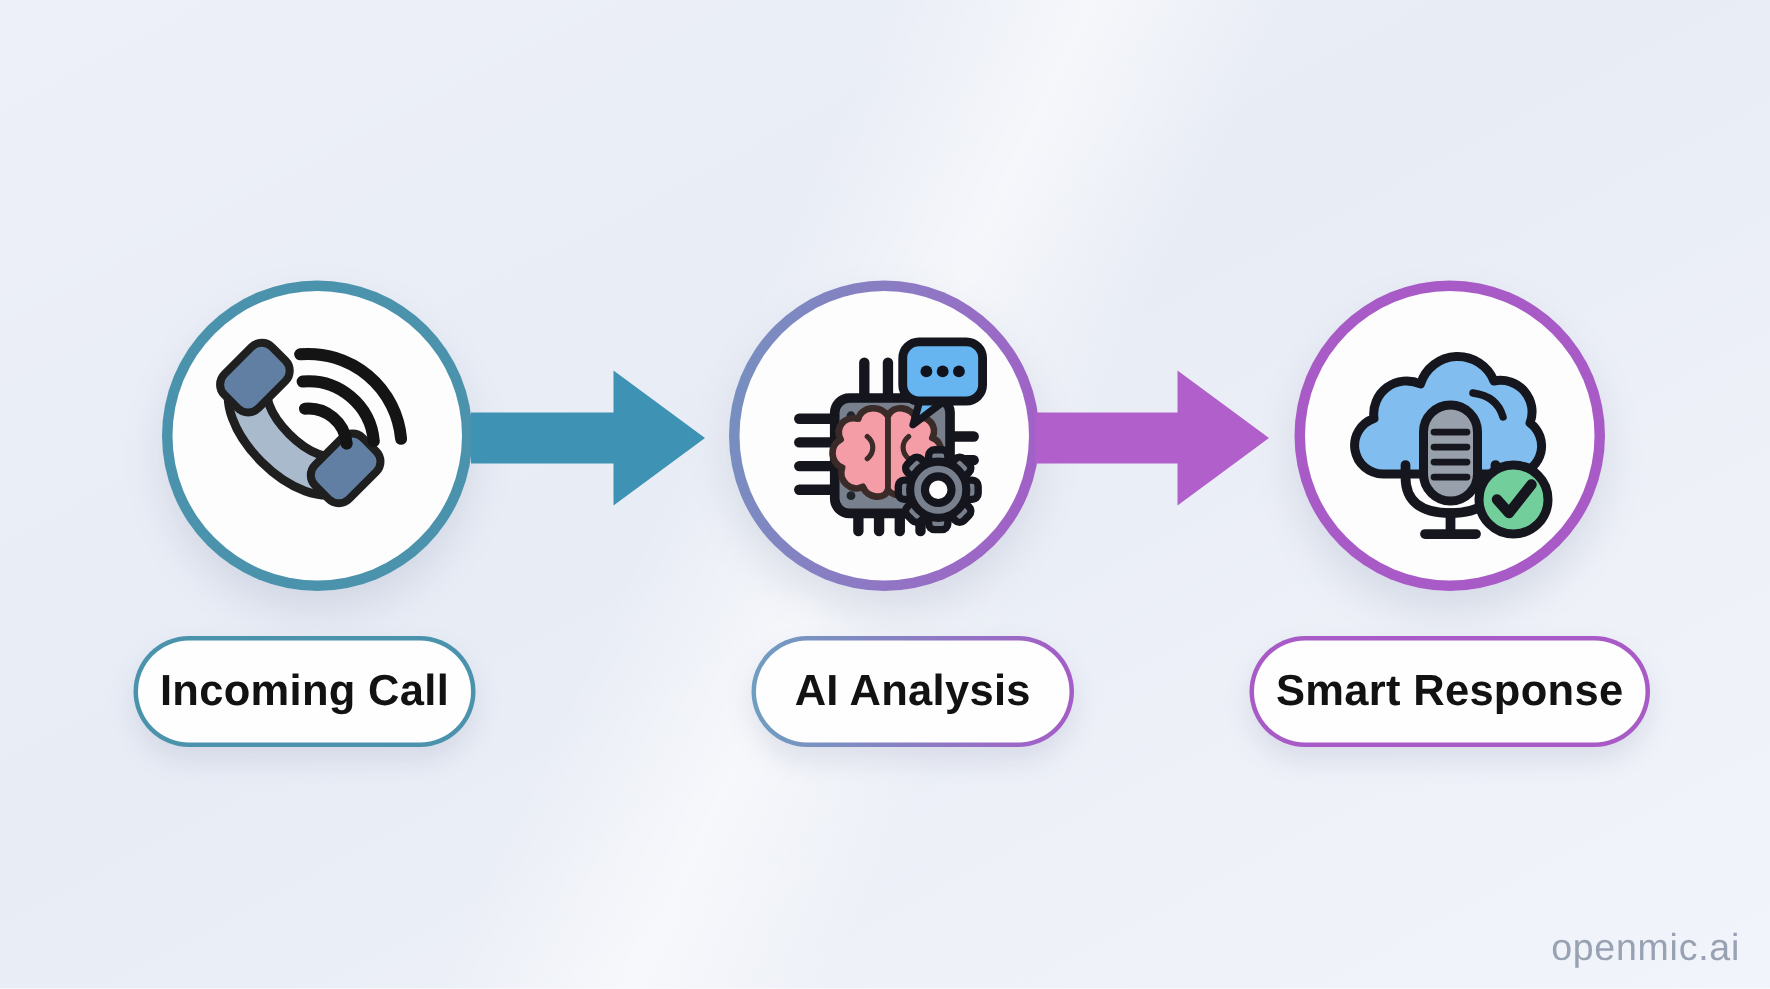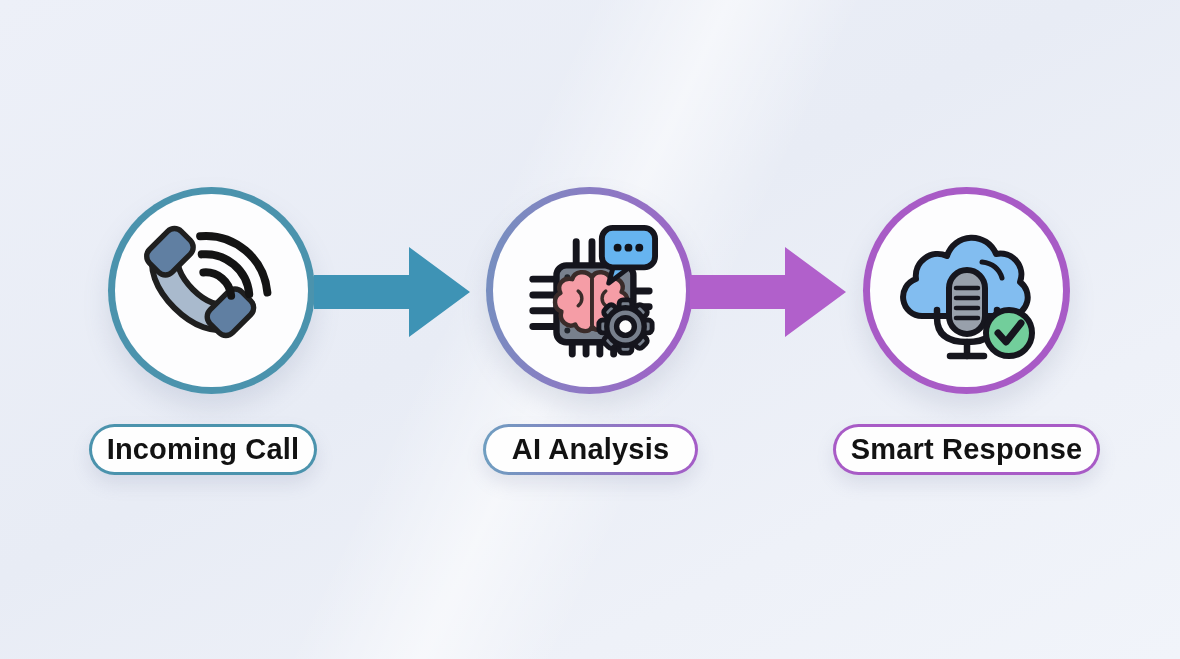--- a/index.html
+++ b/index.html
@@ -23,34 +23,34 @@
     width:100%;height:100%;border-radius:50%;background:#fdfdfe;
     display:flex;align-items:center;justify-content:center;
   }
   .node1{left:108px;top:187px;}
   .node2{left:486px;top:187px;}
   .node3{left:863px;top:187px;}
   .arrow{position:absolute;top:245px;}
   .arrow1{left:314px;}
   .arrow2{left:690px;}
   .pill{
-    position:absolute;top:424px;height:51px;border-radius:999px;
+    position:absolute;top:424px;height:74px;border-radius:999px;
     padding:3px;box-sizing:border-box;
     box-shadow:0 9px 18px rgba(110,120,155,.16);
   }
   .pill-teal{background:#4b93ad;}
   .pill-grad{background:linear-gradient(90deg,#6f9ec0 0%,#8f77c4 60%,#a55cc7 100%);}
   .pill-purple{background:#a85bc6;text-align:center;}
   .pill-inner{
     width:100%;height:100%;border-radius:999px;background:#fefefe;
     display:flex;align-items:center;justify-content:center;
   }
   .pill-text{font-size:29px;font-weight:700;color:#121212;letter-spacing:.2px;white-space:nowrap;}
   .pill1{left:89px;width:228px;}
-  .pill2{left:483px;width:215px;}
+  .pill2{left:501px;width:215px;}
   .pill3{left:833px;width:267px;}
   .watermark{
     position:absolute;right:20px;bottom:12px;
     font-size:25px;color:#98a2b3;letter-spacing:.5px;
   }
 </style>
 </head>
 <body>
 
 <div class="stage">
@@ -175,14 +175,15 @@
     <div class="pill-inner">
       <span class="pill-text">AI Analysis</span>
     </div>
   </div>
   <div class="pill pill3 pill-purple">
     <div class="pill-inner">
       <span class="pill-text">Smart Response</span>
     </div>
   </div>
 
+  <div class="watermark">openmic.ai</div>
 
 </div>
 
 </body></html>

